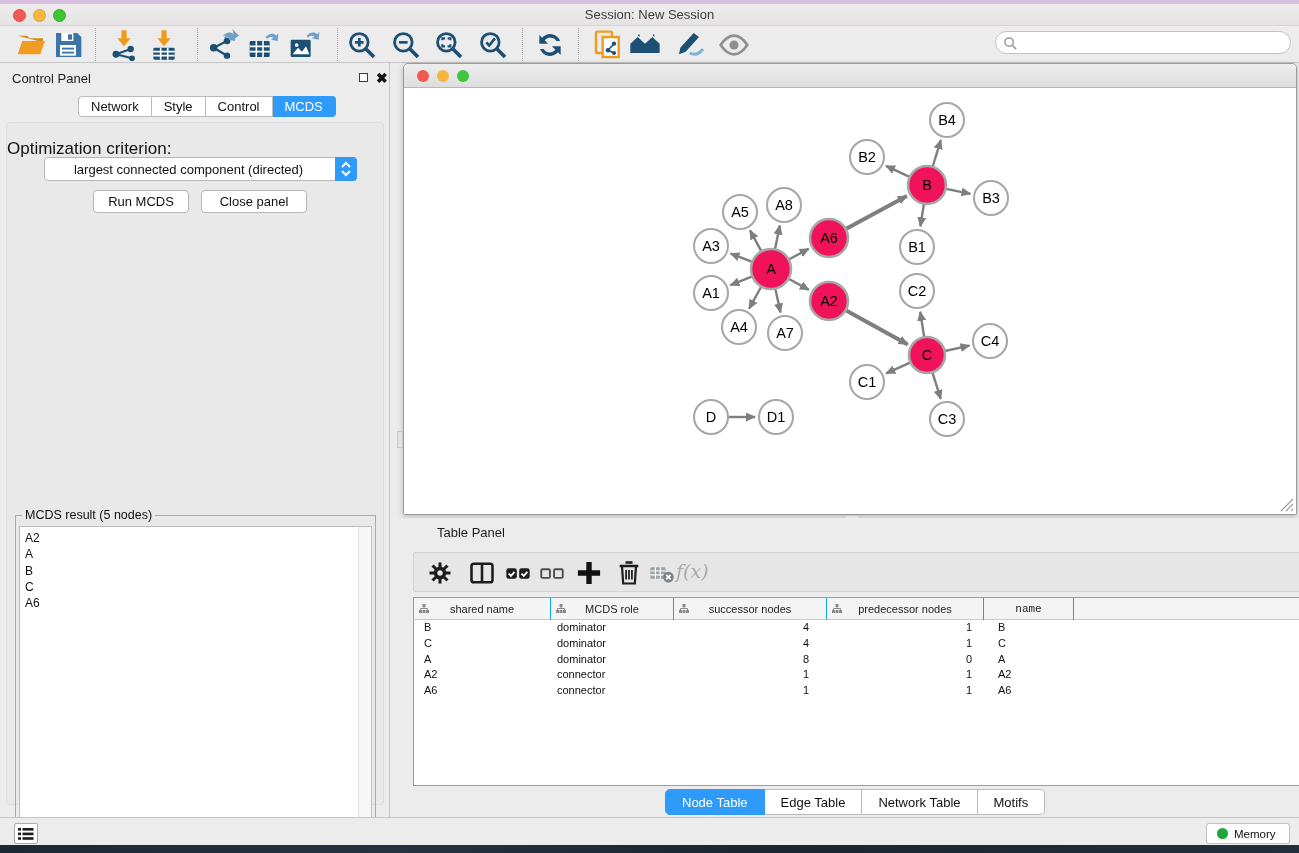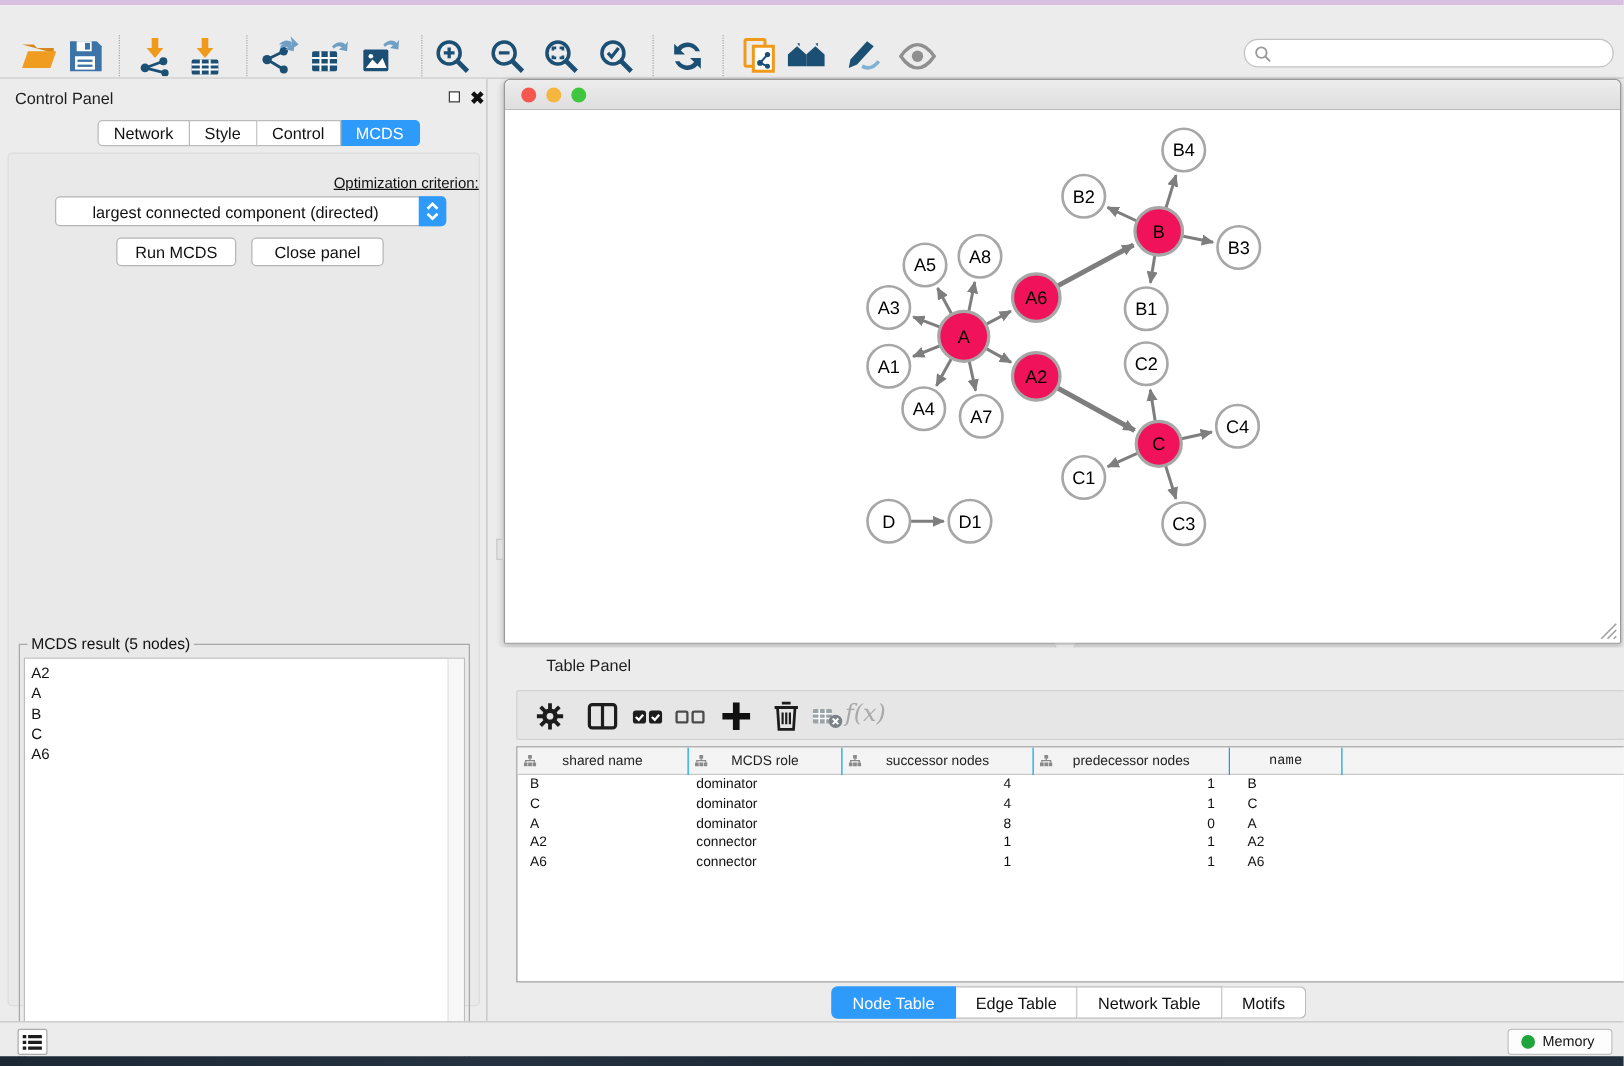--- a/index.html
+++ b/index.html
@@ -28,21 +28,21 @@
   .cpanel { position:absolute; left:0; top:63px; width:390px; height:754px; background:#ececec; border-right:1px solid #c4c4c4; }
   .cp-title { position:absolute; left:12px; top:8px; font-size:13px; color:#1e1e1e; }
   .float-ic { position:absolute; width:9px; height:9px; border:1.5px solid #3c3c3c; background:#fff; }
   .close-ic { position:absolute; font-size:14px; font-weight:bold; color:#111; line-height:12px; }
   .cp-tabs { position:absolute; left:78px; top:33px; height:21px; display:flex; }
   .cp-tab { height:21px; padding:0 12px; font-size:13px; color:#111; background:#fff; border:1px solid #bbb; border-left:none; display:flex; align-items:center; justify-content:center; }
   .cp-tab:first-child { border-left:1px solid #bbb; border-radius:4px 0 0 4px; }
   .cp-tab:last-child { border-radius:0 4px 4px 0; }
   .cp-tab.sel { background:#2e9bfb; border-color:#2e9bfb; color:#fff; }
   .cp-body { position:absolute; left:6px; top:59px; width:378px; height:683px; background:#e9e9e9; border:1px solid #dcdcdc; border-radius:4px; }
-  .opt-label { position:absolute; left:0; right:0; top:16px; text-align:right; font-size:12px; color:#111;text-decoration:underline; }
+  .opt-label { position:absolute; left:0; right:0; top:16px; text-align:left; font-size:17px; color:#111; }
   .dropdown { position:absolute; left:37px; top:34px; width:313px; height:24px; background:#fff; border:1px solid #b6b6b6; border-radius:4px; }
   .dropdown .dd-text { position:absolute; left:0; right:24px; top:4px; text-align:center; font-size:13px; color:#111; white-space:nowrap; }
   .dd-stepper { position:absolute; right:-1px; top:-1px; width:22px; height:24px; background:#2e9bfb; border-radius:0 4px 4px 0; }
   .dd-stepper svg { position:absolute; left:4px; top:3px; }
   .btn { position:absolute; height:23px; background:#fff; border:1px solid #b6b6b6; border-radius:4px; font-size:13px; color:#111; display:flex; align-items:center; justify-content:center; font-family:"Liberation Sans",sans-serif; }
   .groupbox { position:absolute; left:8px; top:392px; width:361px; height:340px; border:1px solid #a8a8a8; }
   .gb-legend { position:absolute; left:6px; top:-8px; background:#e9e9e9; padding:0 3px; font-size:12.5px; color:#111; }
   .gb-list { position:absolute; left:3px; top:10px; right:3px; bottom:3px; background:#fff; border:1px solid #bdbdbd; overflow:hidden; }
   .gb-scroll { position:absolute; right:0; top:0; bottom:0; width:13px; background:#f7f7f7; border-left:1px solid #e2e2e2; }
   .gb-item { font-size:12px; color:#111; line-height:16.3px; padding-left:5px; }
@@ -83,20 +83,26 @@
   .mem-dot { width:11px; height:11px; border-radius:50%; background:#1ea53c; margin:0 6px 0 10px; }
   .bottom-strip { position:absolute; left:0; top:845px; width:1299px; height:8px; background:linear-gradient(90deg,#1c2834,#243140 30%,#1a2530 60%,#222e3b); }
 </style>
 </head>
 <body>
 
 <div id="app">
 
   <div class="desktop-strip"></div>
 
+  <div class="titlebar">
+    <div class="tl red"></div>
+    <div class="tl yel"></div>
+    <div class="tl grn"></div>
+    <div class="win-title">Session: New Session</div>
+  </div>
 
   <div class="toolbar">
     <svg class="tb-ic" style="left:15px" viewBox="0 0 24 24">
         <path d="M2 5h7l2 2h10v3z" fill="#d8871a"></path>
         <path d="M5.5 9h17l-3.5 10H2z" fill="#f09c21"></path>
       </svg>
     <svg class="tb-ic" style="left:52px" viewBox="0 0 24 24">
         <path d="M3 3h16l3 3v15H3z" fill="#3d74a8"></path>
         <rect x="7" y="3" width="9" height="6" fill="#fff"></rect>
         <rect x="12" y="4" width="3" height="4" fill="#3d74a8"></rect>

